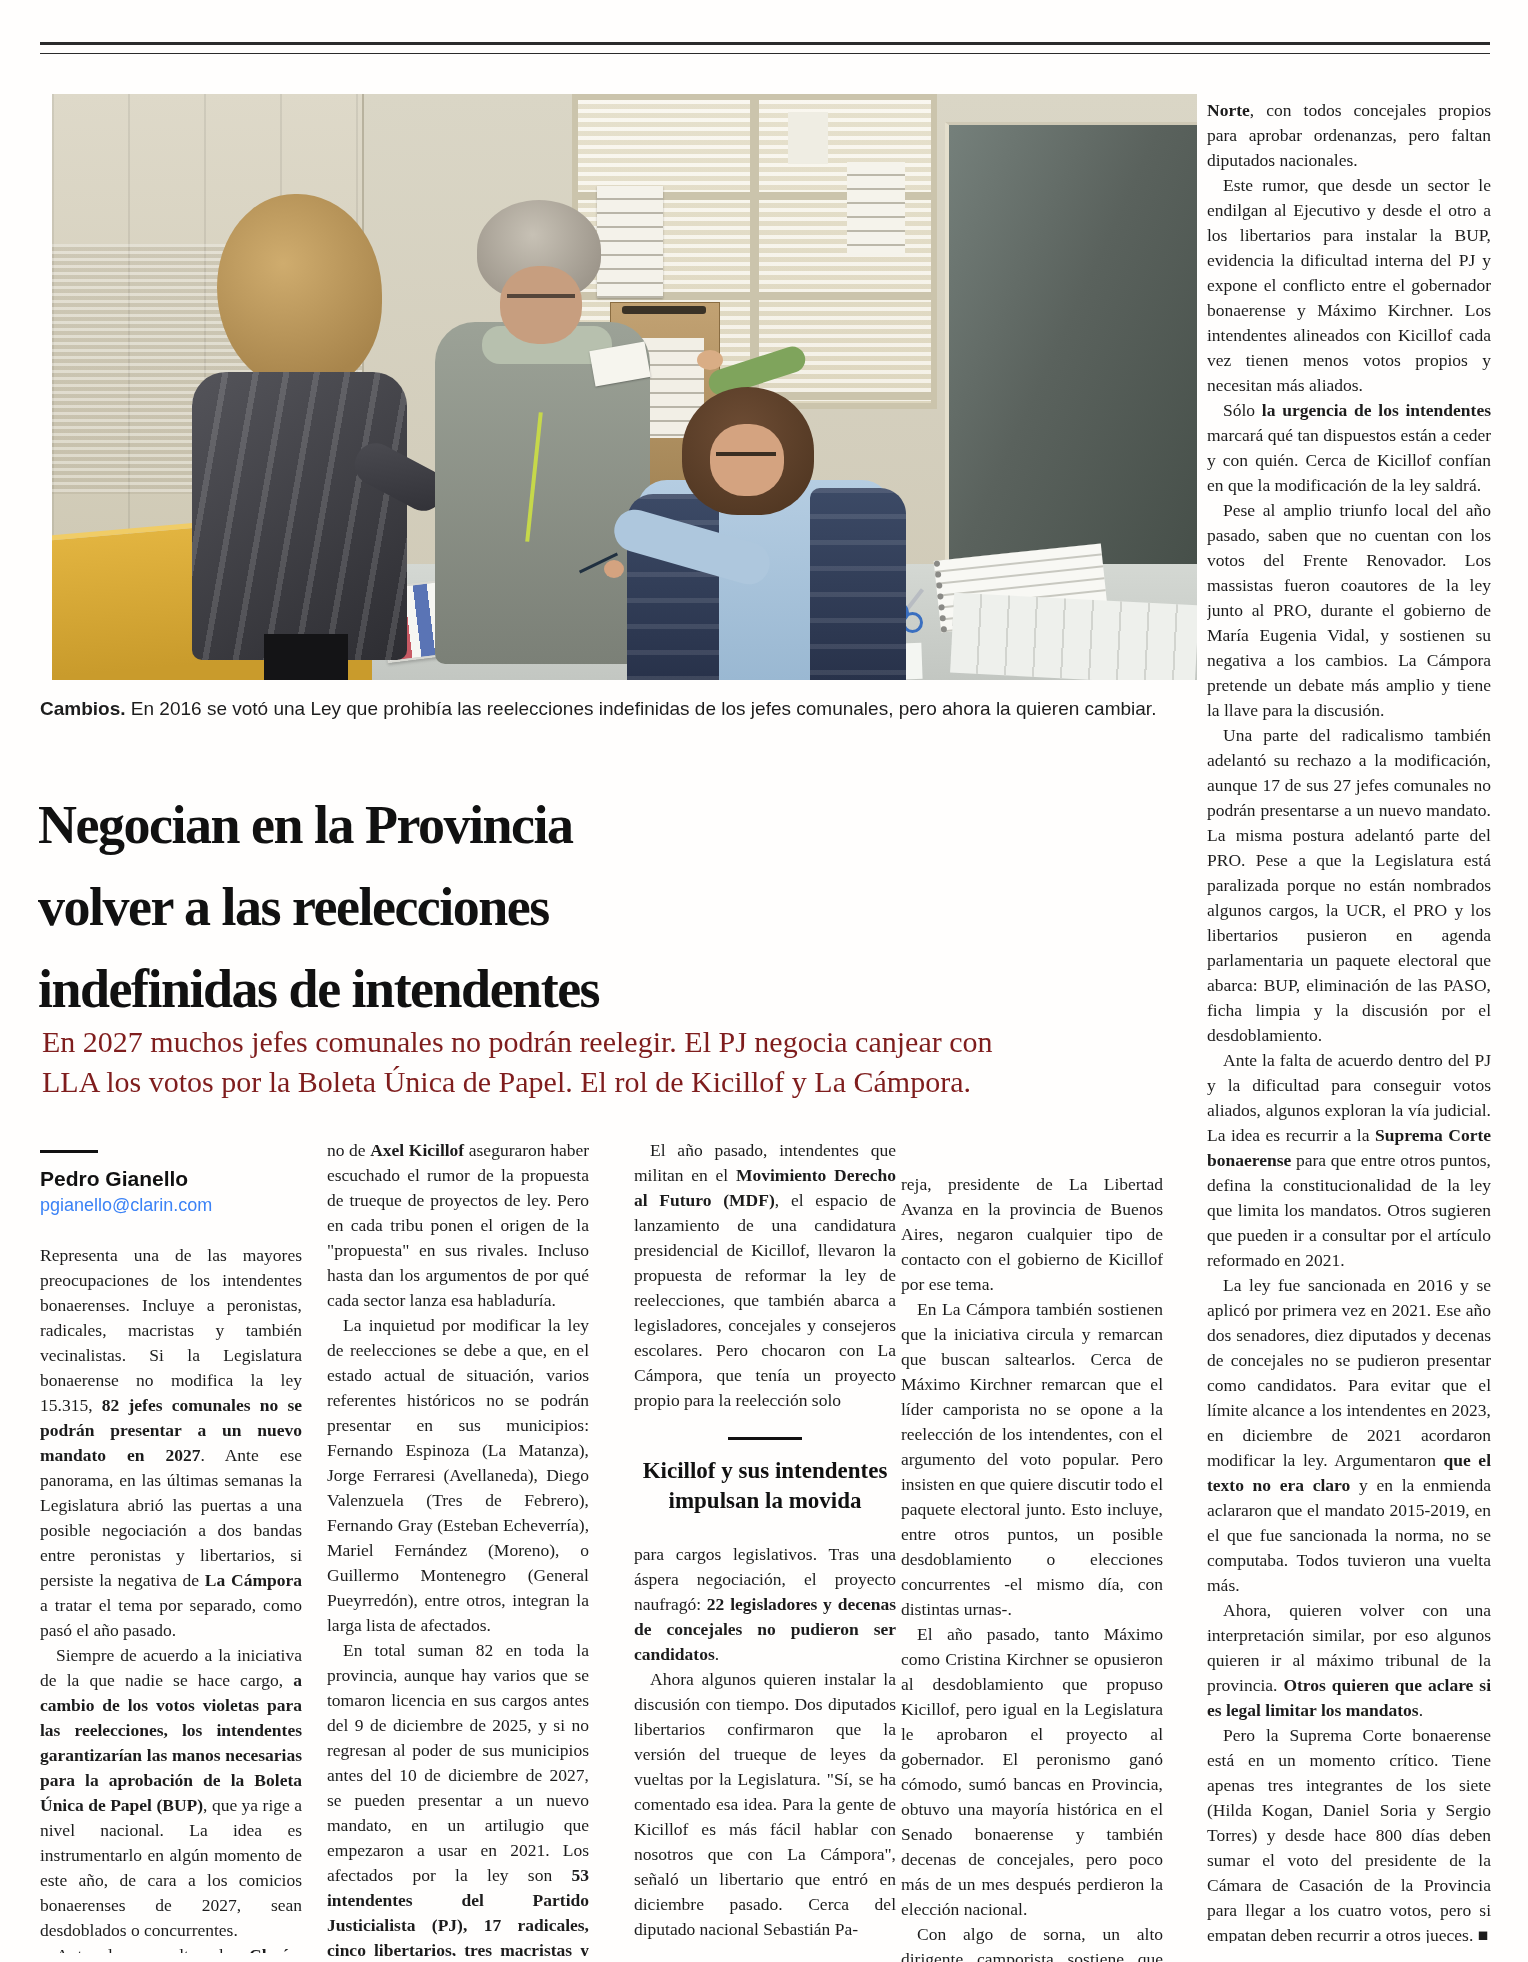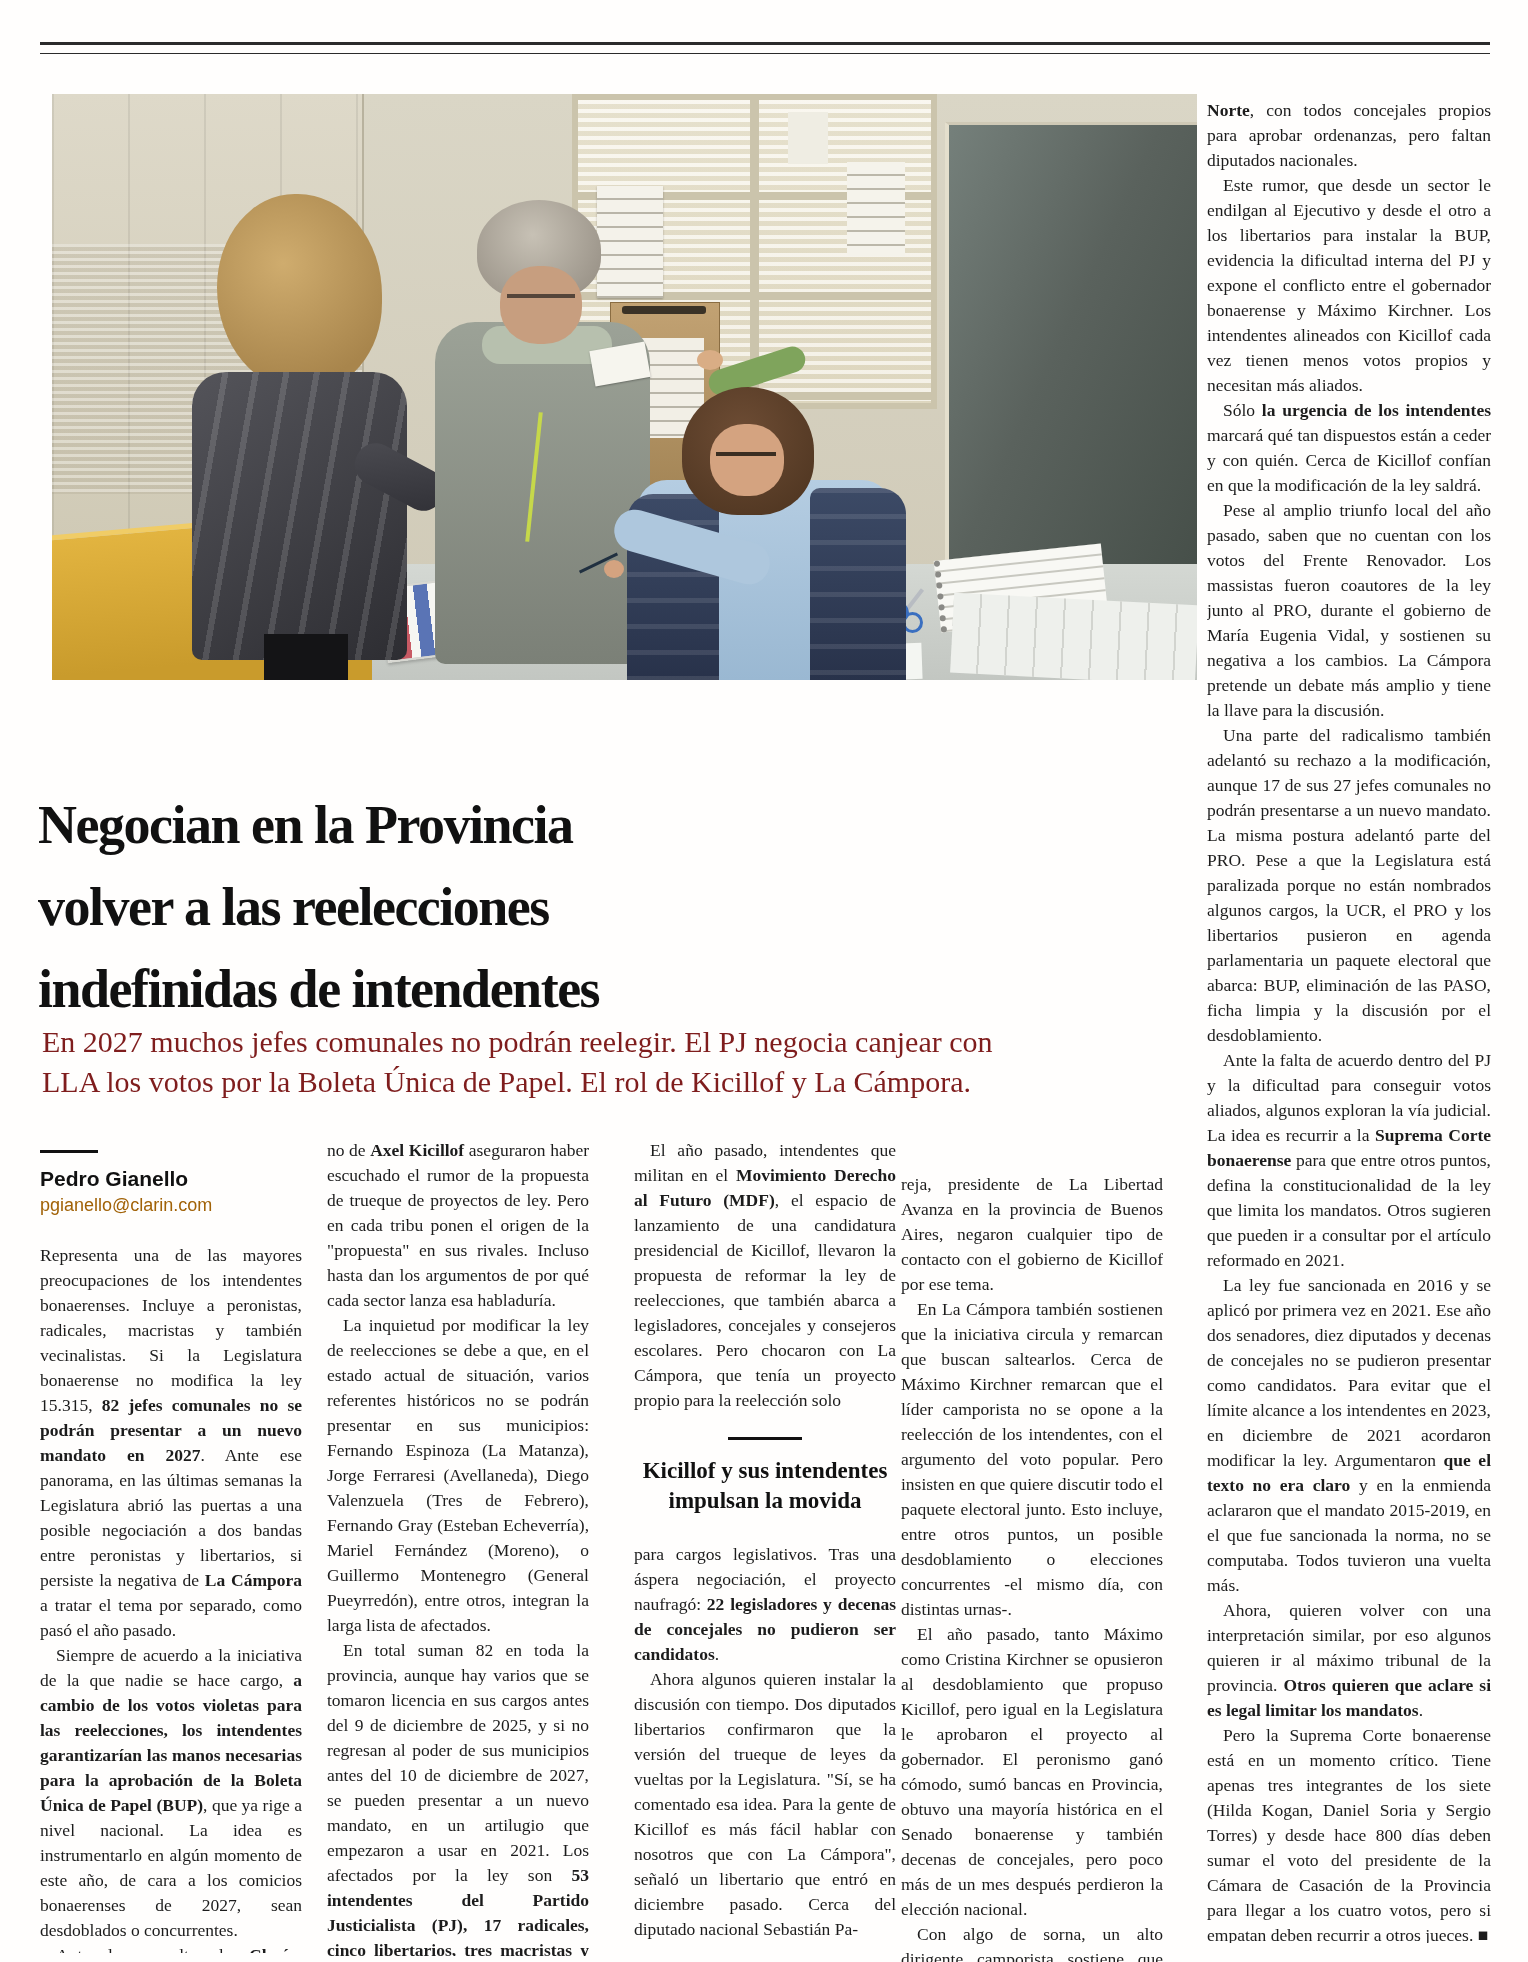--- a/index.html
+++ b/index.html
@@ -98,21 +98,21 @@
   .caption b{font-weight:700;}
   
   .headline{position:absolute;left:38px;top:748px;width:1130px;
             font-weight:700;font-size:54px;line-height:82px;letter-spacing:-1.5px;color:#111;}
   .subhead{position:absolute;left:42px;top:1022px;width:1130px;
            font-size:30px;line-height:40px;color:#7f1d1d;}
   
   .byline{position:absolute;left:40px;top:1150px;width:262px;font-family:"Liberation Sans",sans-serif;}
   .byline-rule{display:block;width:58px;height:3px;background:#111;margin-bottom:14px;}
   .byline-author{font-weight:700;font-size:21px;color:#111;}
-  .byline-email{font-size:18px;color:#a16207;margin-top:4px;}
+  .byline-email{font-size:18px;color:#3b82f6;margin-top:4px;}
   
   .col{position:absolute;font-size:17.5px;line-height:25px;text-align:justify;color:#1c1c1c;overflow:hidden;}
   .col p{margin:0;}
   .col p.ind{text-indent:16px;}
   .col b{font-weight:700;}
   .col-1{left:40px;top:1243px;width:262px;height:710px;}
   .col-2{left:327px;top:1138px;width:262px;height:818px;}
   .col-3{left:614px;top:1138px;width:262px;height:818px;margin-left:20px;}
   .col-4{left:901px;top:1138px;width:262px;height:818px;margin-top:34px;}
   .col-5{left:1207px;top:98px;width:284px;height:1845px;}
@@ -165,20 +165,23 @@
     <div class="ph-vest-l"></div>
     <div class="ph-vest-r"></div>
     <div class="ph-seated-arm"></div>
     <div class="ph-seated-hand"></div>
     <div class="ph-pen"></div>
     <div class="ph-seated-hair"></div>
     <div class="ph-seated-face"></div>
     <div class="ph-seated-glasses"></div>
   </div>
 
+  <div class="caption">
+    <b>Cambios.</b><span> En 2016 se votó una Ley que prohibía las reelecciones indefinidas de los jefes comunales, pero ahora la quieren cambiar.</span>
+  </div>
 
   <h1 class="headline">
     <div>Negocian en la Provincia</div>
     <div>volver a las reelecciones</div>
     <div>indefinidas de intendentes</div>
   </h1>
 
   <div class="subhead">
     <div>En 2027 muchos jefes comunales no podrán reelegir. El PJ negocia canjear con</div>
     <div>LLA los votos por la Boleta Única de Papel. El rol de Kicillof y La Cámpora.</div>

